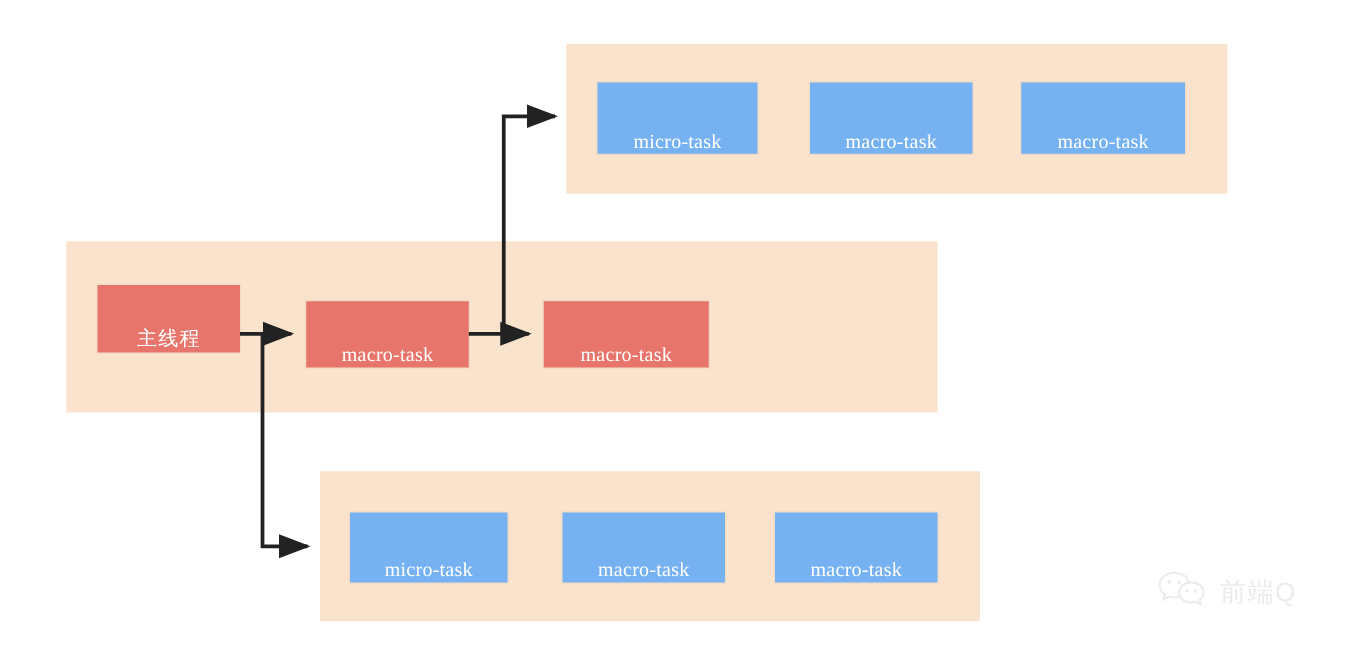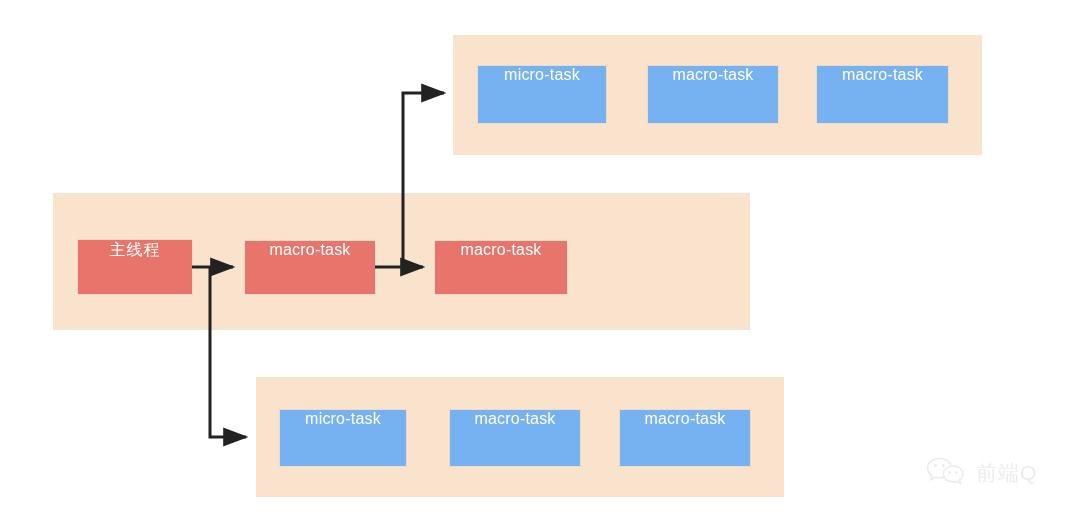--- a/index.html
+++ b/index.html
@@ -17,27 +17,28 @@
     background: #ffffff;
     overflow: hidden;
   }
   .region {
     position: absolute;
     background: #fae3cc;
   }
   .task-box {
     position: absolute;
     display: flex;
-    align-items: flex-start;
+    align-items: flex-end;
     justify-content: center;
     color: #ffffff;
     font-size: 16px;
     letter-spacing: 0.2px;
     box-sizing: border-box;
     box-shadow: 0 0 0 1px rgba(0,0,0,0.035);
+    font-family: Liberation Serif, serif;
   }
   .task-box.blue  { background: #76b2f2; }
   .task-box.red   { background: #e8756b; }
   .task-box.cjk   { font-size: 16px; letter-spacing: 1px; }
 
   #arrows {
     position: absolute;
     left: 0;
     top: 0;
     width: 1080px;
@@ -70,21 +71,21 @@
   <div id="boxes">
       <div class="task-box blue" style="left: 478px; top: 66px; width: 128px; height: 57px; background: rgb(118, 178, 242); color: rgb(255, 255, 255);">
         <span>micro-task</span>
       </div>
       <div class="task-box blue" style="left: 648px; top: 66px; width: 130px; height: 57px; background: rgb(118, 178, 242); color: rgb(255, 255, 255);">
         <span>macro-task</span>
       </div>
       <div class="task-box blue" style="left: 817px; top: 66px; width: 131px; height: 57px; background: rgb(118, 178, 242); color: rgb(255, 255, 255);">
         <span>macro-task</span>
       </div>
-      <div class="task-box red cjk" style="left: 78px; top: 240px; width: 114px; height: 54px; background: rgb(232, 117, 107); color: rgb(255, 255, 255);">
+      <div class="task-box red cjk" style="left: 78px; top: 228px; width: 114px; height: 54px; background: rgb(232, 117, 107); color: rgb(255, 255, 255);">
         <span>主线程</span>
       </div>
       <div class="task-box red" style="left: 245px; top: 241px; width: 130px; height: 53px; background: rgb(232, 117, 107); color: rgb(255, 255, 255);">
         <span>macro-task</span>
       </div>
       <div class="task-box red" style="left: 435px; top: 241px; width: 132px; height: 53px; background: rgb(232, 117, 107); color: rgb(255, 255, 255);">
         <span>macro-task</span>
       </div>
       <div class="task-box blue" style="left: 280px; top: 410px; width: 126px; height: 56px; background: rgb(118, 178, 242); color: rgb(255, 255, 255);">
         <span>micro-task</span>

